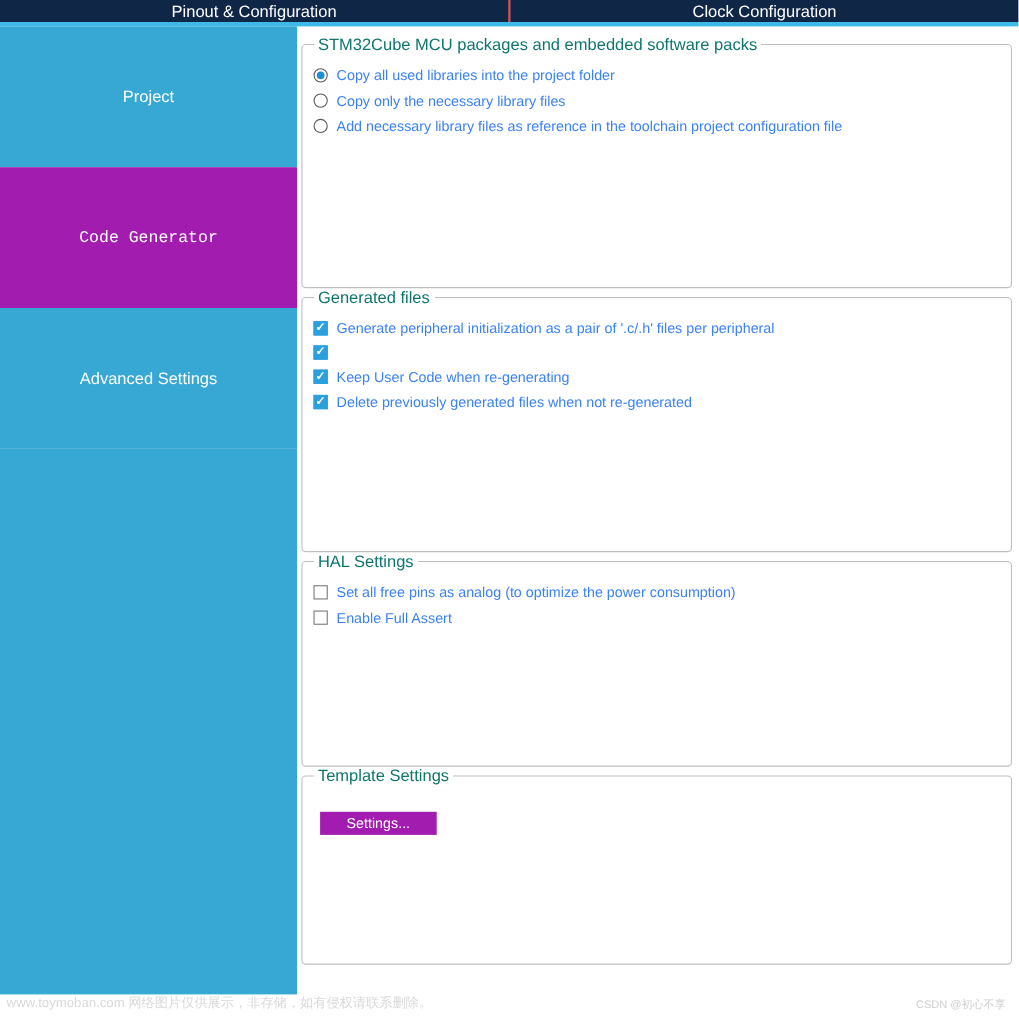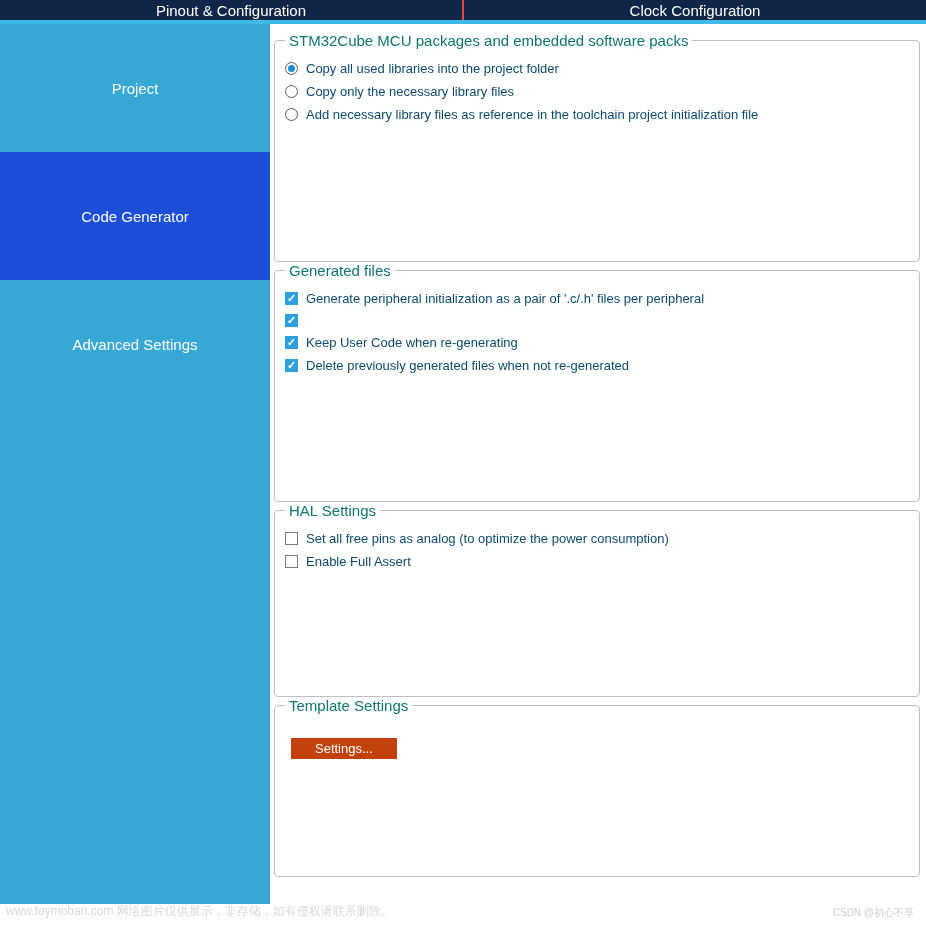--- a/index.html
+++ b/index.html
@@ -46,21 +46,22 @@
     .sidebar-item {
       height: 128px;
       display: flex;
       align-items: center;
       justify-content: center;
       color: #ffffff;
       font-size: 15px;
       cursor: pointer;
     }
     .sidebar-item.active {
-      background: #1d4ed8;
+      background: #a21caf;
+      font-family: Liberation Mono, monospace;
     }
     .sidebar-item.inactive {
       background: #37a7d4;
     }
     .sidebar-fill {
       flex: 1;
       background: #37a7d4;
     }
     .main-panel {
       flex: 1;
@@ -81,21 +82,21 @@
       padding: 0 4px;
       font-size: 15px;
       color: #0f766e;
     }
     .option-row {
       display: flex;
       align-items: center;
       gap: 8px;
       padding: 4px 0;
       font-size: 13px;
-      color: #0c4a6e;
+      color: #3b82f6;
     }
     .radio {
       width: 13px;
       height: 13px;
       border-radius: 50%;
       border: 1px solid #5a5a5a;
       display: inline-flex;
       align-items: center;
       justify-content: center;
       flex-shrink: 0;
@@ -133,21 +134,21 @@
     .fs-gen { height: 240px; }
     .fs-hal { height: 195px; }
     .fs-tpl { height: 180px; }
     .template-row {
       display: flex;
       align-items: center;
       justify-content: space-between;
       padding: 16px 6px 0 6px;
     }
     .settings-btn {
-      background: #c2410c;
+      background: #a21caf;
       color: #ffffff;
       border: none;
       padding: 3px 24px;
       font-size: 13px;
       cursor: pointer;
     }
     .watermark-left {
       position: absolute;
       left: 6px;
       bottom: 8px;
@@ -186,21 +187,21 @@
       <div class="option-row">
         <span class="radio selected"></span>
         <span>Copy all used libraries into the project folder</span>
       </div>
       <div class="option-row">
         <span class="radio"></span>
         <span>Copy only the necessary library files</span>
       </div>
       <div class="option-row">
         <span class="radio"></span>
-        <span>Add necessary library files as reference in the toolchain project initialization file</span>
+        <span>Add necessary library files as reference in the toolchain project configuration file</span>
       </div>
     </fieldset>
 
     <fieldset class="fs-gen">
       <legend>Generated files</legend>
       <div class="option-row">
         <span class="checkbox checked"></span>
         <span>Generate peripheral initialization as a pair of '.c/.h' files per peripheral</span>
       </div>
       <div class="option-row">

